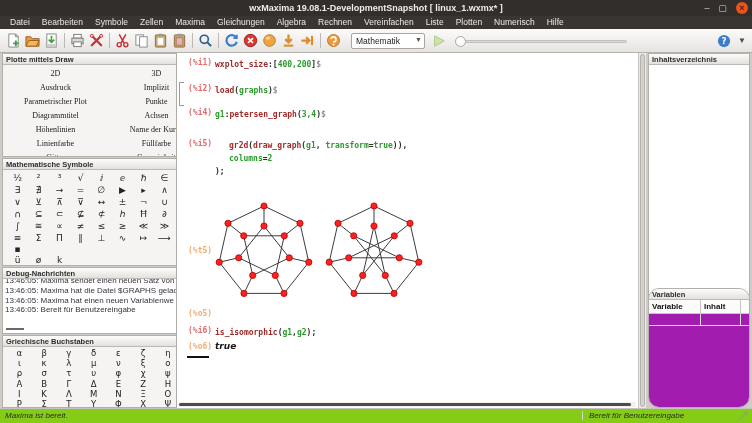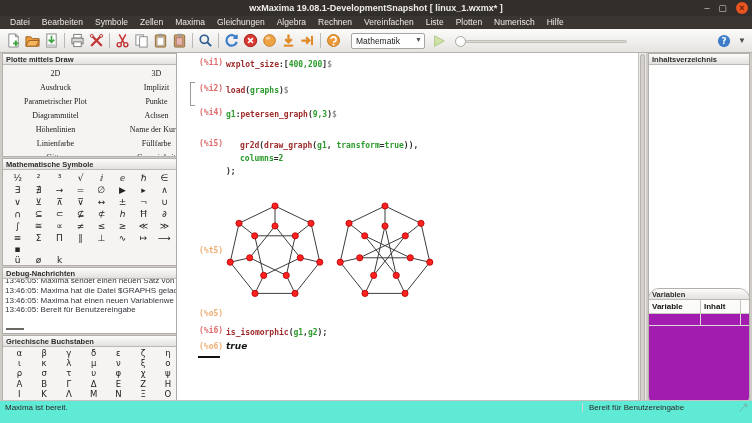--- a/index.html
+++ b/index.html
@@ -56,21 +56,21 @@
   .dbg-line{font-size:8px;color:#33333b;line-height:9.8px;white-space:nowrap;}
   .dbg-vscroll{position:absolute;right:1px;top:2px;bottom:8px;width:4px;background:#e4e2df;}
   .dbg-vthumb{position:absolute;left:0;right:0;top:40%;bottom:5%;background:#8d8a86;}
   .dbg-hthumb{position:absolute;left:3px;bottom:3px;width:18px;height:2px;background:#6b6966;}
 
   .greek-grid{display:grid;grid-template-columns:repeat(8,1fr);padding:1px 4px;}
   .greek-cell{font-size:8.5px;color:#1d1d1d;text-align:center;line-height:10.2px;font-family:"DejaVu Sans",sans-serif;}
 
   
   .main-area{position:absolute;left:176px;width:462px;top:0;bottom:0;background:#fff;border-left:1px solid #aeaba7;overflow:hidden;}
-  #cells{position:absolute;inset:0;font-family:"DejaVu Sans Mono",monospace;font-size:8px;font-weight:600;margin-left:11px;}
+  #cells{position:absolute;inset:0;font-family:"DejaVu Sans Mono",monospace;font-size:8px;font-weight:600;}
   .cell{position:absolute;left:0;right:0;}
   .cell-label{position:absolute;left:11px;top:0;}
   .in-label{color:#e06c6c;}
   .out-label{color:#efae74;}
   .code{position:absolute;left:38px;top:0;}
   .code-line{line-height:13px;white-space:pre;}
   .tok-fn{color:#9e2a2a;}
   .tok-var{color:#2a9a2a;}
   .tok-num{color:#2a9a2a;}
   .tok-op{color:#2b2b2b;}
@@ -94,21 +94,21 @@
   .toc-input{position:absolute;left:3px;right:3px;bottom:2px;height:13px;border:1px solid #9c9995;background:#fff;font-size:8px;padding:0 2px;}
   #vars-pane{top:235px;bottom:0;border-radius:11px;}
   .vars-body{background:#a21caf;height:calc(100% - 11px);}
   .vars-header{display:flex;border-bottom:1px solid #c9c6c2;background:#fbfbfa;}
   .vars-header .vh-cell{font-size:8px;font-weight:bold;color:#111;padding:2px 3px;border-right:1px solid #c9c6c2;}
   .vh-0{width:52px;} .vh-1{width:40px;}
   .vars-row{display:flex;height:12px;border-bottom:1px solid #dddbd8;}
   .vars-row .vr-cell{border-right:1px solid #dddbd8;height:100%;}
 
   
-  .statusbar{position:absolute;left:0;right:0;bottom:0;height:23px;background:#5eead4;border-top:1px solid #c6c3bf;font-size:8px;color:#2a2a2a;}
+  .statusbar{position:absolute;left:0;right:0;bottom:0;height:15px;background:#84cc16;border-top:1px solid #c6c3bf;font-size:8px;color:#2a2a2a;font-style:italic;}
   .status-left{position:absolute;left:5px;top:2px;}
   .status-right{position:absolute;left:588px;top:2px;border-left:1px solid #d7d4d0;padding-left:6px;margin-left:-6px;}
   .status-icon{position:absolute;right:4px;top:2px;opacity:.55;}
 </style>
 </head>
 <body>
 
 <div class="app">
 
   <div class="titlebar">
@@ -461,21 +461,21 @@
           </div>
           <div class="cell" style="top: 31px;">
             <span class="cell-label in-label">(%i2)</span>
             <div class="code">
               <div class="code-line"><span class="tok-fn">load</span><span class="tok-op">(</span><span class="tok-var">graphs</span><span class="tok-op">)</span><span class="tok-end">$</span></div>
             </div>
           </div>
           <div class="cell" style="top: 55px;">
             <span class="cell-label in-label">(%i4)</span>
             <div class="code">
-              <div class="code-line"><span class="tok-var">g1</span><span class="tok-op">:</span><span class="tok-fn">petersen_graph</span><span class="tok-op">(</span><span class="tok-num">9,3</span><span class="tok-op">)</span><span class="tok-end">$</span></div>
+              <div class="code-line"><span class="tok-var">g1</span><span class="tok-op">:</span><span class="tok-fn">petersen_graph</span><span class="tok-op">(</span><span class="tok-num">3,4</span><span class="tok-op">)</span><span class="tok-end">$</span></div>
             </div>
           </div>
           <div class="cell" style="top: 86px;">
             <span class="cell-label in-label">(%i5)</span>
             <div class="code">
               <div class="code-line"><span class="tok-ind"></span><span class="tok-fn">gr2d</span><span class="tok-op">(</span><span class="tok-fn">draw_graph</span><span class="tok-op">(</span><span class="tok-var">g1</span><span class="tok-op">, </span><span class="tok-var">transform</span><span class="tok-op">=</span><span class="tok-var">true</span><span class="tok-op">)),</span></div>
               <div class="code-line"><span class="tok-ind"></span><span class="tok-var">columns</span><span class="tok-op">=</span><span class="tok-num">2</span></div>
               <div class="code-line"><span class="tok-op">);</span></div>
             </div>
           </div>

